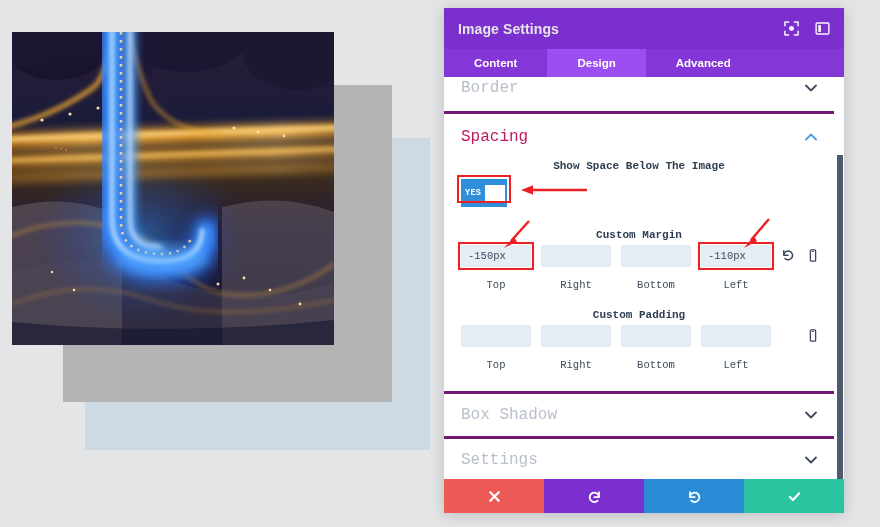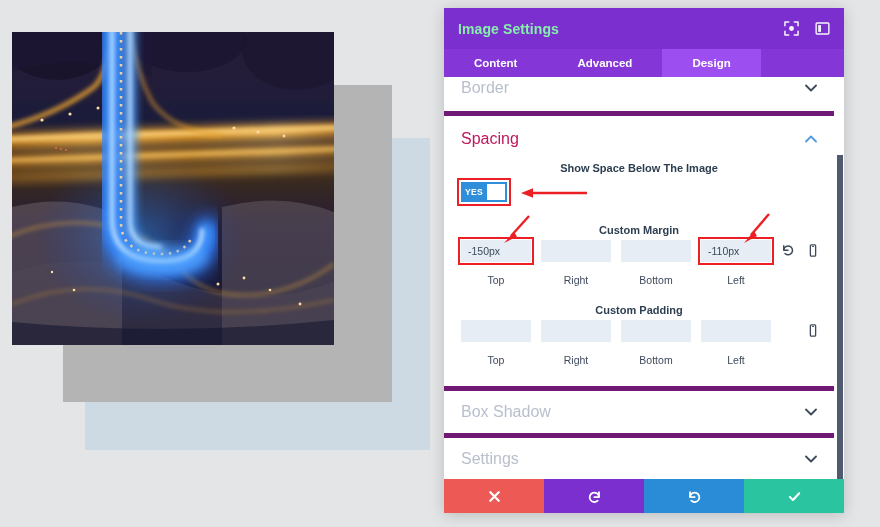--- a/index.html
+++ b/index.html
@@ -57,21 +57,21 @@
   }
   .modal-header {
     height: 41px;
     background: #7b2fce;
     display: flex;
     align-items: center;
     padding: 0 14px;
     flex: none;
   }
   .modal-title {
-    color: #86efac;
+    color: #e5e5e5;
     font-size: 14px;
     font-weight: bold;
     letter-spacing: .1px;
     flex: 1;
   }
   .hdr-icons { display: flex; align-items: center; gap: 16px; }
   .hdr-icon { width: 15px; height: 15px; display: block; opacity: .95; cursor: pointer; }
 
   .tabbar {
     height: 28px;
@@ -96,22 +96,23 @@
     overflow: hidden;
     background: #ffffff;
   }
   .scroll-inner {
     position: absolute;
     left: 0; right: 0; top: -12px;
     padding-right: 10px;
   }
 
   .accordion {
-    border-bottom: 5px solid #701a75;
+    border-bottom: 3px solid #701a75;
     padding: 0 17px;
+    font-family: Liberation Mono, monospace;
   }
   .acc-head {
     height: 46px;
     display: flex;
     align-items: center;
     cursor: pointer;
   }
   .acc-title {
     flex: 1;
     font-size: 16px;
@@ -131,21 +132,21 @@
     font-size: 11px;
     color: #2c3e50;
     font-weight: bold;
     margin-bottom: 7px;
     text-align: center;
   }
 
   
   .toggle-wrap { position: relative; display: inline-block; margin-bottom: 22px; }
   .toggle {
-    width: 46px; height: 20px;
+    width: 46px; height: 28px;
     background: #2f8fdb;
     display: flex;
     align-items: center;
     cursor: pointer;
     box-sizing: border-box;
   }
   .toggle-text {
     color: #ffffff;
     font-size: 8.5px;
     font-weight: bold;
@@ -359,22 +360,22 @@
       </svg>
       <svg class="hdr-icon" viewBox="0 0 16 16">
         <rect x="1.2" y="2.2" width="13.6" height="11.6" rx="1" stroke="#ffffff" stroke-width="1.5" fill="none"></rect>
         <rect x="3.4" y="4.4" width="3" height="7.2" fill="#ffffff"></rect>
       </svg>
     </div>
   </div>
 
   <div class="tabbar">
     <div class="tab">Content</div>
+    <div class="tab active">Design</div>
     <div class="tab">Advanced</div>
-    <div class="tab active">Design</div>
   </div>
 
   <div class="modal-body">
     <div class="scroll-inner">
 
       <div class="accordion">
         <div class="acc-head">
           <div class="acc-title">Border</div>
           <svg class="chev" viewBox="0 0 12 8">
             <path d="M1 1.5L6 6.5L11 1.5" stroke="currentColor" stroke-width="1.8" fill="none" stroke-linecap="round" stroke-linejoin="round"></path>

